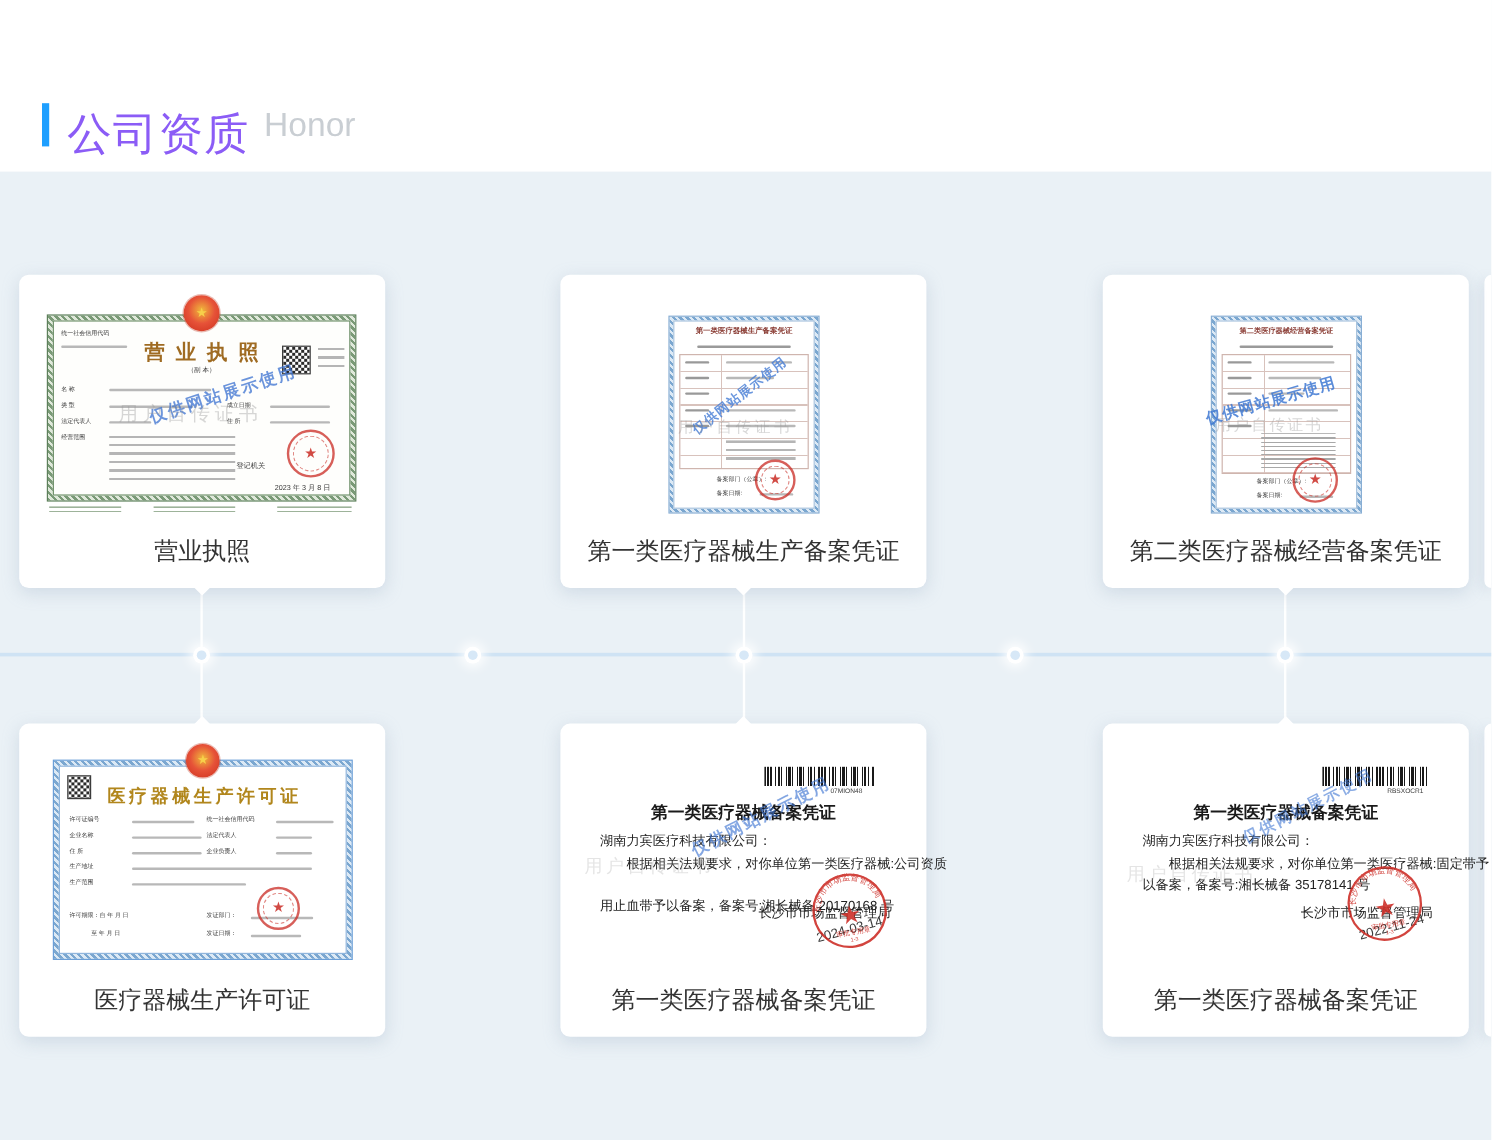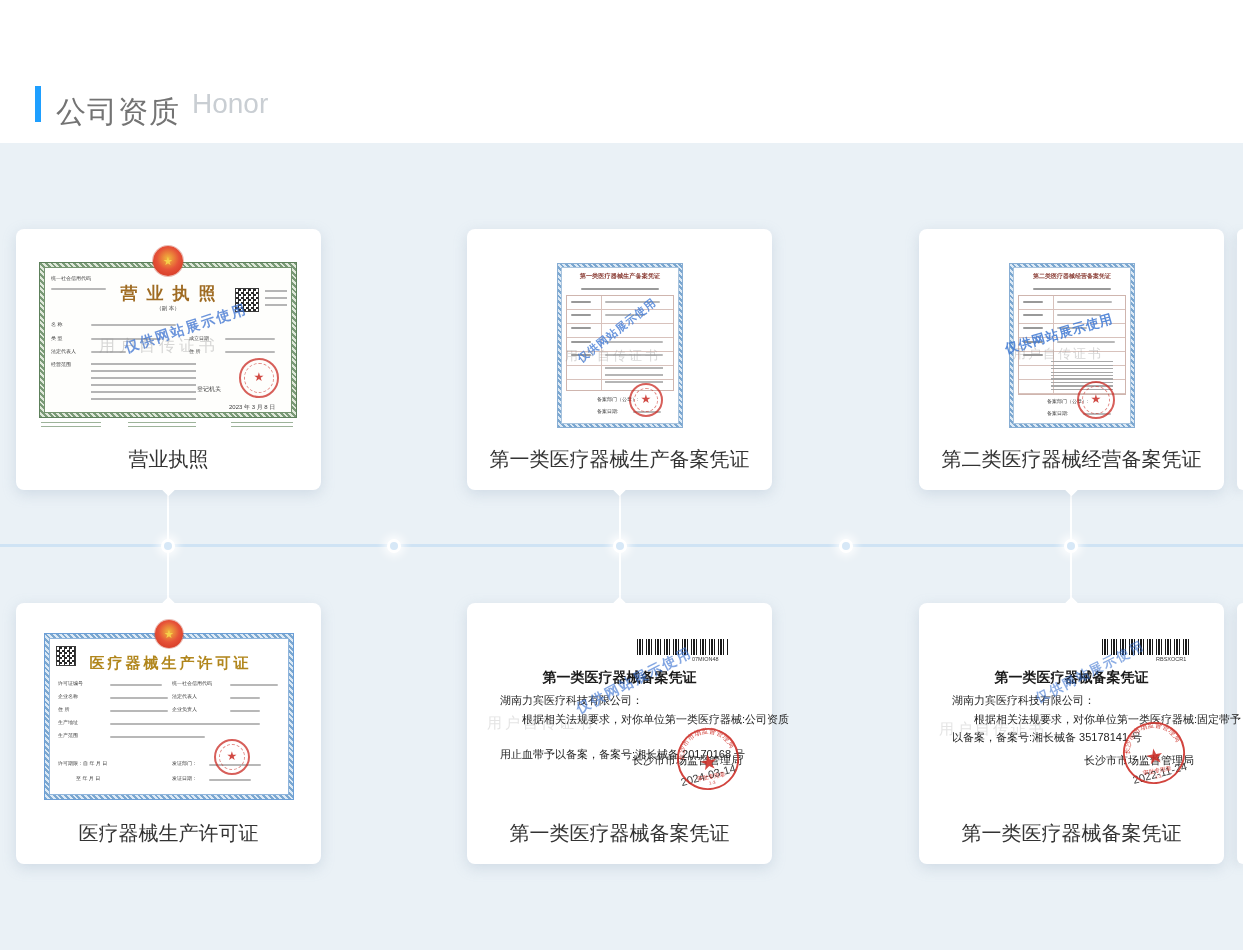--- a/index.html
+++ b/index.html
@@ -3,21 +3,21 @@
 <meta charset="utf-8">
 <style>
   * { margin:0; padding:0; box-sizing:border-box; }
   html,body { background:#fff; }
   .page { position:relative; width:1243px; height:950px; background:#fff; overflow:hidden;
           font-family:"Liberation Sans","DejaVu Sans",sans-serif; color:#333; }
 
   
   .header { position:absolute; left:35px; top:84px; height:40px; display:flex; align-items:center; }
   .accent-bar { width:6px; height:36px; background:#1e9fff; margin-right:15px; }
-  .title-cn { font-size:30px; color:#737373; font-weight:500; letter-spacing:1px;margin-top:16px; }
+  .title-cn { font-size:37px; color:#8b5cf6; font-weight:500; letter-spacing:1px;margin-top:16px; }
   .title-en { font-size:28px; color:#c9ced3; margin-left:12px; font-weight:400; }
 
   
   .section { position:absolute; left:0; top:143px; width:1243px; height:807px; background:#eaf1f6; }
   .timeline { position:absolute; left:0; top:544px; width:1243px; height:3px; background:#cfe3f4; }
   .vline { position:absolute; width:2px; background:rgba(255,255,255,.95); top:490px; height:113px; }
   .node { position:absolute; top:539px; width:14px; height:14px; margin-left:-7px; border-radius:50%;
           background:#fff; box-shadow:0 0 10px 3px rgba(255,255,255,.95); z-index:2; }
   .node::after { content:""; position:absolute; inset:3px; border-radius:50%; background:#d7e8f7; }
   .sliver { position:absolute; right:0; width:6px; background:#fff; border-radius:8px 0 0 8px;

